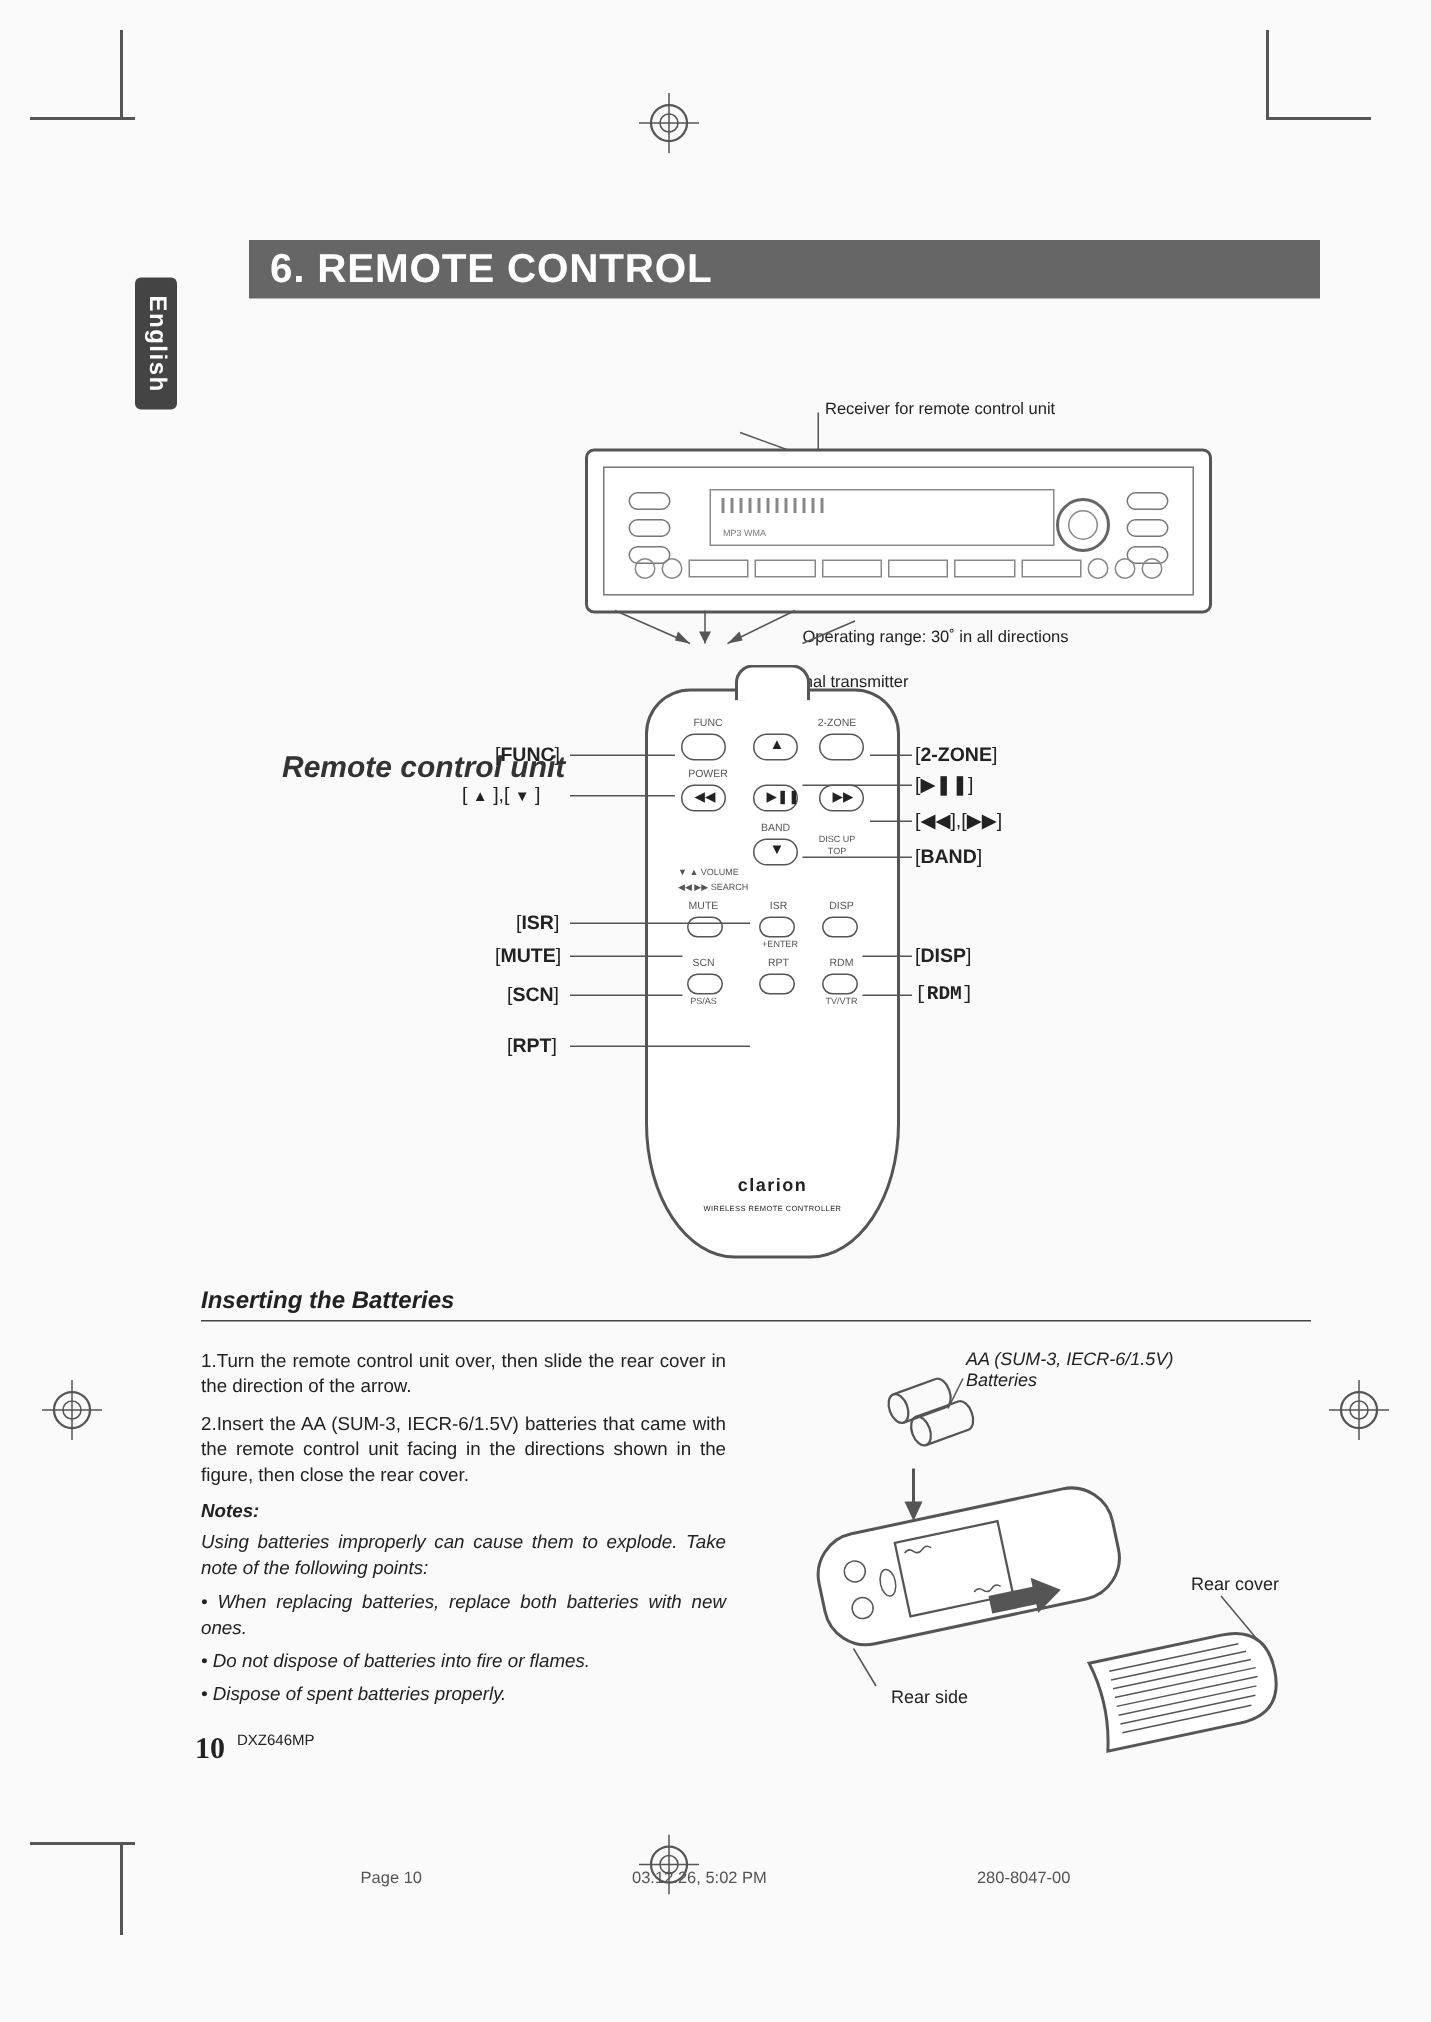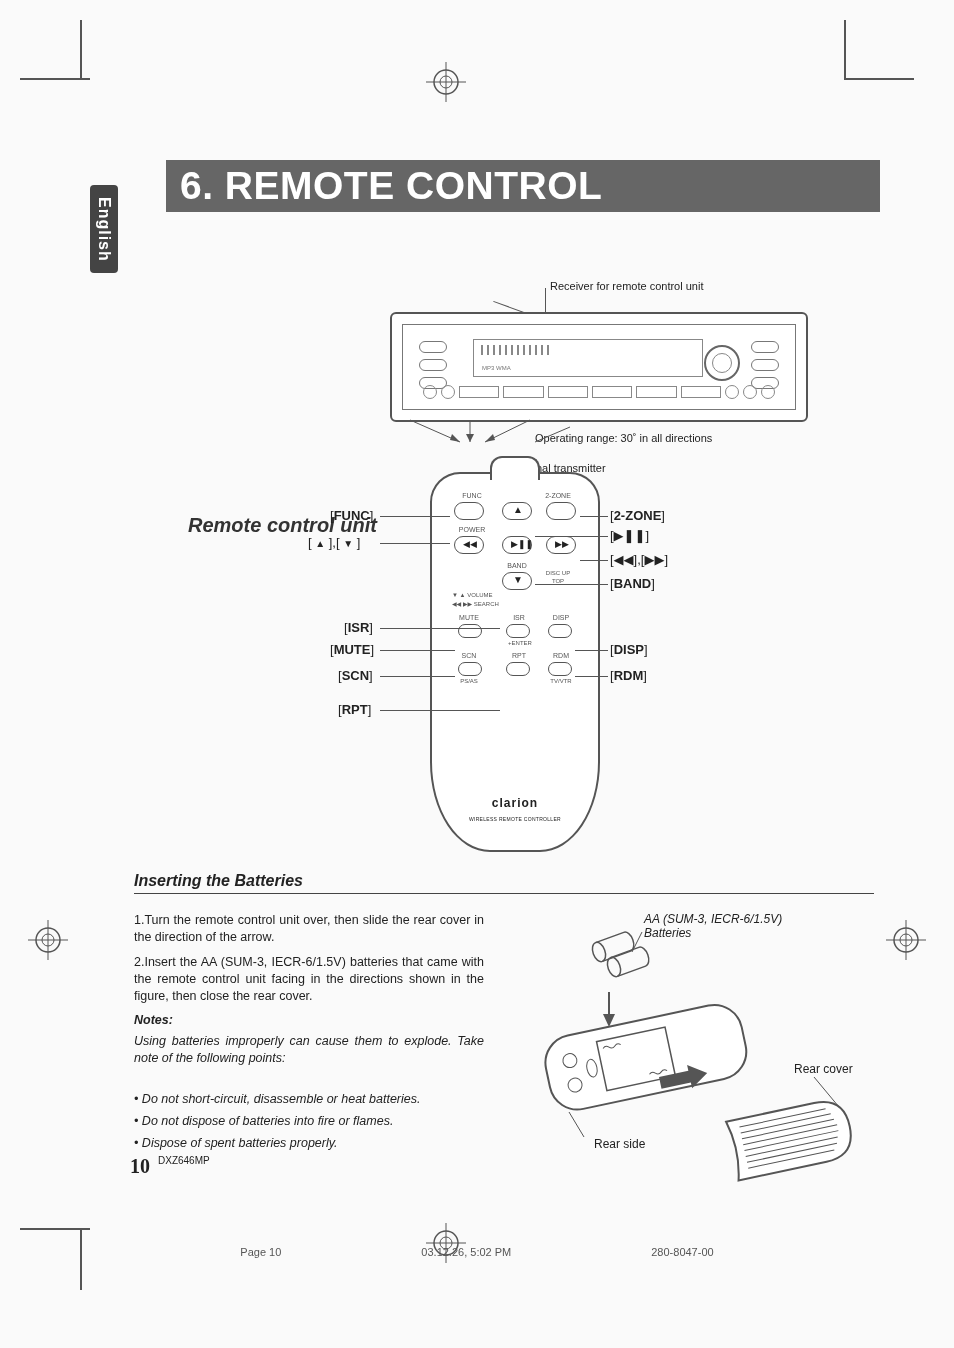--- a/index.html
+++ b/index.html
@@ -47,21 +47,21 @@
   .lang-tab span {
     writing-mode: vertical-rl;
     font-weight: bold;
     font-size: 16px;
     letter-spacing: 1px;
   }
 
   .title-bar {
     background: #666;
     color: #fff;
-    font-size: 39px;
+    font-size: 27px;
     font-weight: bold;
     padding: 4px 14px;
     letter-spacing: 0.5px;
     margin-left: 46px;
     margin-bottom: 20px;
   }
 
   .diagram-area {
     position: relative;
     height: 620px;
@@ -139,21 +139,21 @@
     border-bottom: 1.5px solid #444;
     padding-bottom: 3px;
     margin-bottom: 18px;
     width: 740px;
   }
   .two-col { display:flex; gap:30px; }
   .col-text { width: 350px; font-size: 12.5px; line-height:1.35; text-align:justify; }
   .col-text ol { list-style:none; }
   .col-text ol li { margin-bottom:8px; }
   .notes-h { font-weight:bold; font-style:italic; margin:8px 0 4px; }
-  .notes-p { font-style:italic; margin-bottom:24px; }
+  .notes-p { font-style:italic; margin-bottom:6px; }
   .notes-ul { list-style:none; font-style:italic; }
   .notes-ul li { margin-bottom:5px; }
 
   .col-fig { width:360px; position:relative; height:300px; }
   .batt-label { position:absolute; font-size:12px; }
 
   .footer {
     position:absolute;
     left:130px; bottom:170px;
     font-size:12px;
@@ -363,37 +363,37 @@
 
     <div class="remote-label" style="left:470px;top:320px;">[◀◀],[▶▶]</div>
     <div class="lead" style="left:440px;top:328px;width:28px;"></div>
 
     <div class="remote-label" style="left:470px;top:344px;">[<b>BAND</b>]</div>
     <div class="lead" style="left:395px;top:352px;width:73px;"></div>
 
     <div class="remote-label" style="left:470px;top:410px;">[<b>DISP</b>]</div>
     <div class="lead" style="left:435px;top:418px;width:33px;"></div>
 
-    <div class="remote-label" style="left:470px;top:436px;">[<b>RDM</b>]</div>
+    <div class="remote-label" style="left:470px;top:436px;font-family:Liberation Mono, monospace;">[<b>RDM</b>]</div>
     <div class="lead" style="left:435px;top:444px;width:33px;"></div>
 
   </div>
 
   <div class="section-2">
     <div class="h2-batt">Inserting the Batteries</div>
     <div class="two-col">
       <div class="col-text">
         <ol>
           <li>1.Turn the remote control unit over, then slide the rear cover in the direction of the arrow.</li>
           <li>2.Insert the AA (SUM-3, IECR-6/1.5V) batteries that came with the remote control unit facing in the directions shown in the figure, then close the rear cover.</li>
         </ol>
         <div class="notes-h">Notes:</div>
         <div class="notes-p">Using batteries improperly can cause them to explode. Take note of the following points:</div>
         <ul class="notes-ul">
-          <li>• Do not short-circuit, disassemble or heat batteries.</li>
+          <li>• When replacing batteries, replace both batteries with new ones.</li>
           <li>• Do not dispose of batteries into fire or flames.</li>
           <li>• Dispose of spent batteries properly.</li>
         </ul>
       </div>
       <div class="col-fig">
         <div class="batt-label" style="left:130px;top:0;width:180px;font-style:italic;">AA (SUM-3, IECR-6/1.5V) Batteries</div>
         <svg width="360" height="300" style="position:absolute;left:0;top:0;">
 
           <g transform="translate(85,40) rotate(-20)">
             <ellipse cx="0" cy="0" rx="6" ry="10" fill="none" stroke="#555" stroke-width="1.5"></ellipse>

